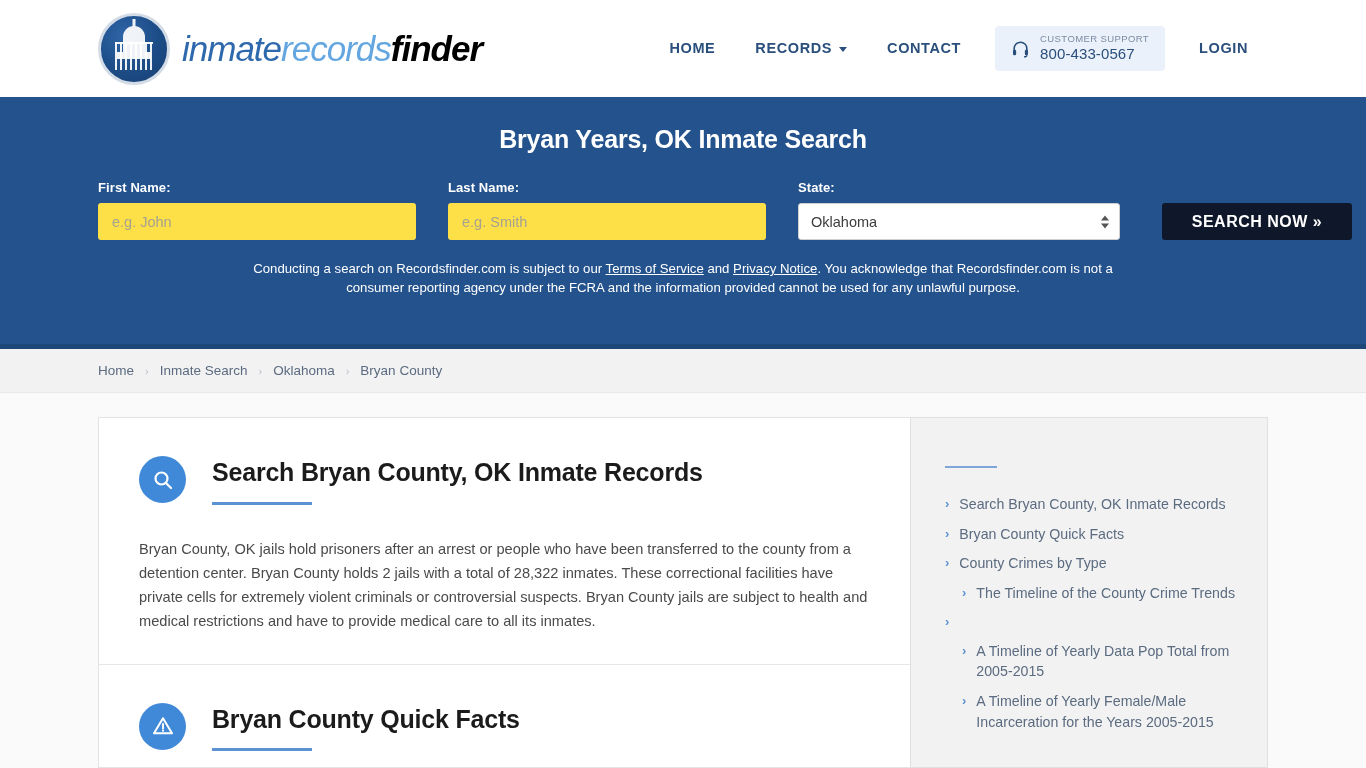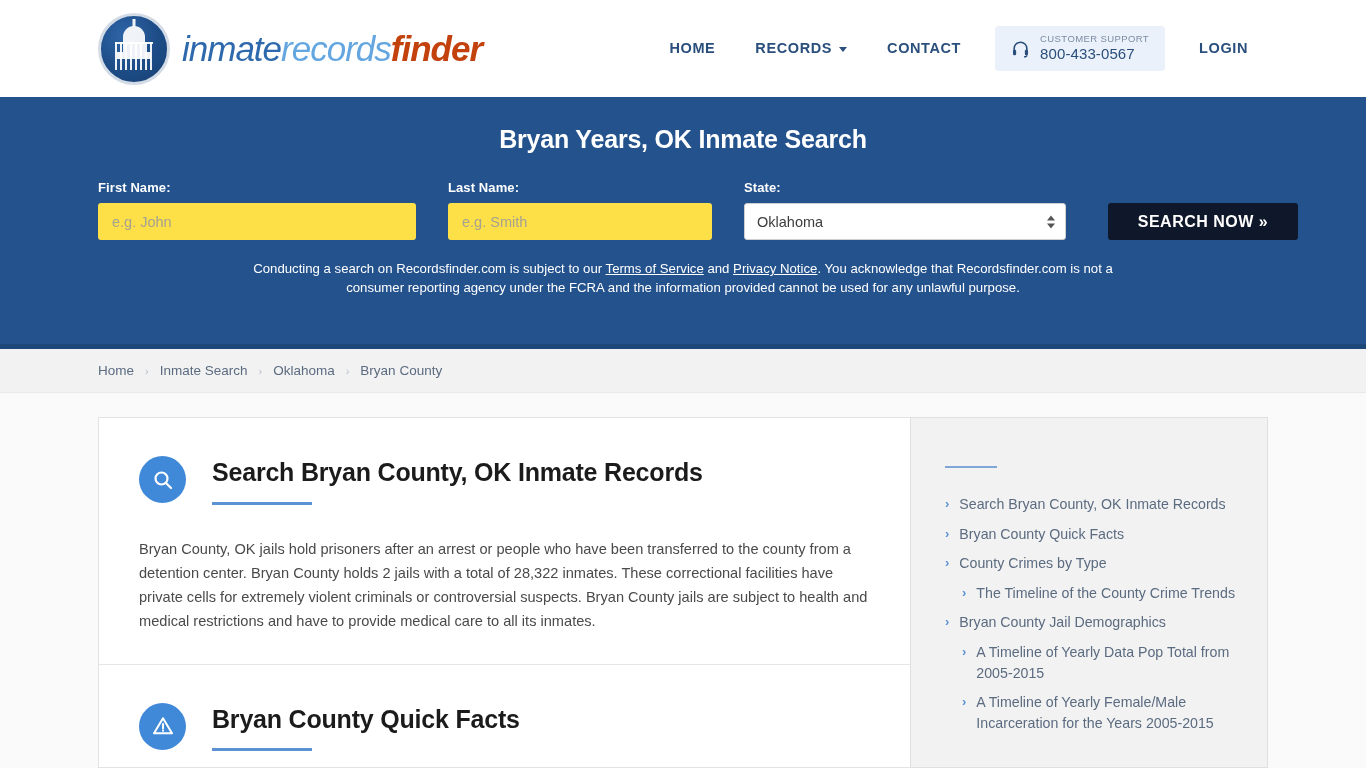--- a/index.html
+++ b/index.html
@@ -73,21 +73,21 @@
     background: rgba(255,255,255,.93);
   }
   .logo-text {
     font-size: 35px;
     font-style: italic;
     letter-spacing: -1px;
     white-space: nowrap;
   }
   .logo-text .lt-a { color: #2f69ad; font-weight: 500; }
   .logo-text .lt-b { color: #63a6e0; font-weight: 500; }
-  .logo-text .lt-c { color: #c2410c; font-weight: 700; }
+  .logo-text .lt-c { color: #000000; font-weight: 700; }
 
   .main-nav {
     margin-left: auto;
     display: flex;
     align-items: center;
     gap: 0;
   }
   .nav-link {
     color: #2a4f7c;
     font-size: 14.5px;
@@ -180,21 +180,21 @@
     border-radius: 3px;
     background: #fde047;
     font-size: 14.5px;
     color: #3c3c3c;
     padding: 0 14px;
     font-family: "Liberation Sans", sans-serif;
     outline: none;
   }
   .field-input::placeholder { color: #a5a193; }
   .f-first { width: 318px; }
-  .f-last  { width: 264px; }
+  .f-last  { width: 318px; }
   .gap-a { width: 8px; }
   .select-wrap { position: relative; }
   .field-select {
     height: 37px;
     width: 322px;
     border: 1px solid #cfcfcf;
     border-radius: 3px;
     background: #ffffff;
     font-size: 14.5px;
     color: #3c3c3c;
@@ -529,21 +529,20 @@
         <li class="toc-item">
           <span class="toc-chev">›</span>
           <a class="toc-link">County Crimes by Type</a>
         </li>
         <li class="toc-item lvl2">
           <span class="toc-chev">›</span>
           <a class="toc-link">The Timeline of the County Crime Trends</a>
         </li>
         <li class="toc-item">
           <span class="toc-chev">›</span>
-          <a class="toc-link">Bryan County Jail Demographics</a>
         </li>
         <li class="toc-item lvl2">
           <span class="toc-chev">›</span>
           <a class="toc-link">A Timeline of Yearly Data Pop Total from 2005-2015</a>
         </li>
         <li class="toc-item lvl2">
           <span class="toc-chev">›</span>
           <a class="toc-link">A Timeline of Yearly Female/Male Incarceration for the Years 2005-2015</a>
         </li>
       </ul>

